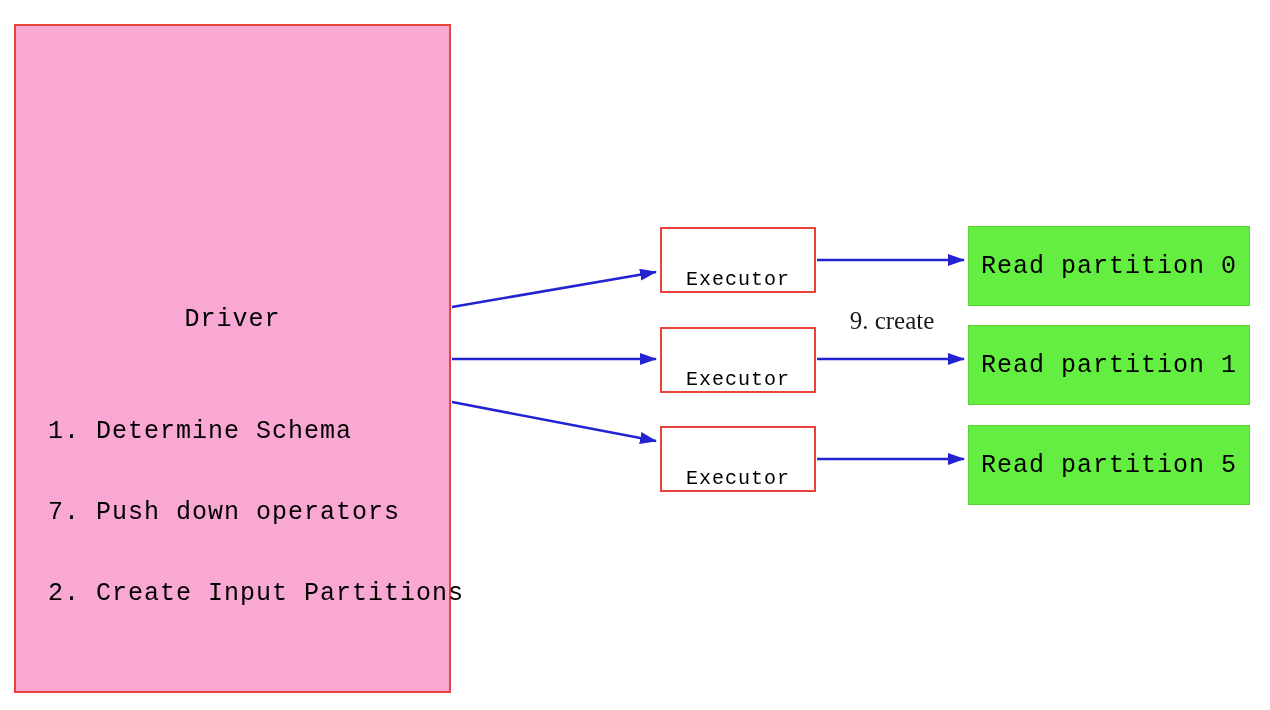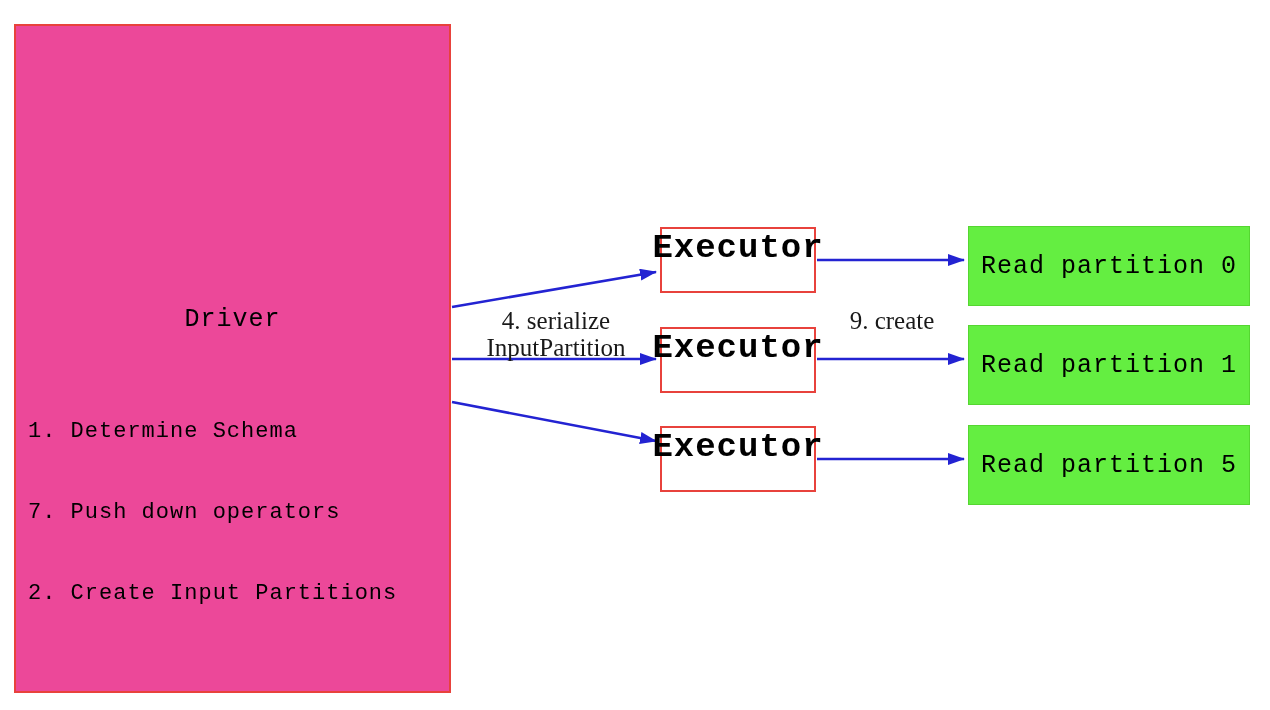--- a/index.html
+++ b/index.html
@@ -21,37 +21,37 @@
   .arrows{
     position:absolute;left:0;top:0;width:1270px;height:710px;
     pointer-events:none;
   }
   .arrows line{stroke:var(--arrow,#2323d2);stroke-width:2.6;}
   .arrows .ah{fill:var(--arrow,#2323d2);}
 
   .driver{
     position:absolute;left:14px;top:24px;width:433px;height:665px;
     border:2px solid var(--box-border);
-    background:#ec4899;
+    background:#f9a8d4;
   }
   .driver-title{
     position:absolute;left:0;right:0;top:279px;
     text-align:center;font-size:25px;letter-spacing:1px;
   }
   .driver-steps{
-    position:absolute;left:12px;top:338px;
-    font-size:22px;letter-spacing:1px;line-height:27px;
+    position:absolute;left:32px;top:338px;
+    font-size:25px;letter-spacing:1px;line-height:27px;
     white-space:pre;
   }
   .executor{
     position:absolute;left:660px;width:152px;height:62px;
     border:2px solid var(--box-border);
     background:#ffffff;
-    display:flex;align-items:flex-start;justify-content:center;
-    font-size:34px;letter-spacing:1px;font-weight:bold;
+    display:flex;align-items:flex-end;justify-content:center;
+    font-size:20px;letter-spacing:1px;
   }
   .e0{top:227px}.e1{top:327px}.e2{top:426px}
 
   .partition{
     position:absolute;left:968px;width:282px;height:80px;
     background:var(--partition-fill);
     border:1px solid var(--partition-edge);
     box-sizing:border-box;
     display:flex;align-items:center;justify-content:center;
     font-size:25px;letter-spacing:1px;
@@ -108,22 +108,18 @@
   <div class="partition p0">
     <span>Read partition 0</span>
   </div>
   <div class="partition p1">
     <span>Read partition 1</span>
   </div>
   <div class="partition p2">
     <span>Read partition 5</span>
   </div>
 
-  <div class="edge-label label-serialize">
-    <div>4. serialize</div>
-    <div>InputPartition</div>
-  </div>
 
   <div class="edge-label label-reader">
     <div>9. create</div>
   </div>
 
 </div>
 
 </body></html>

